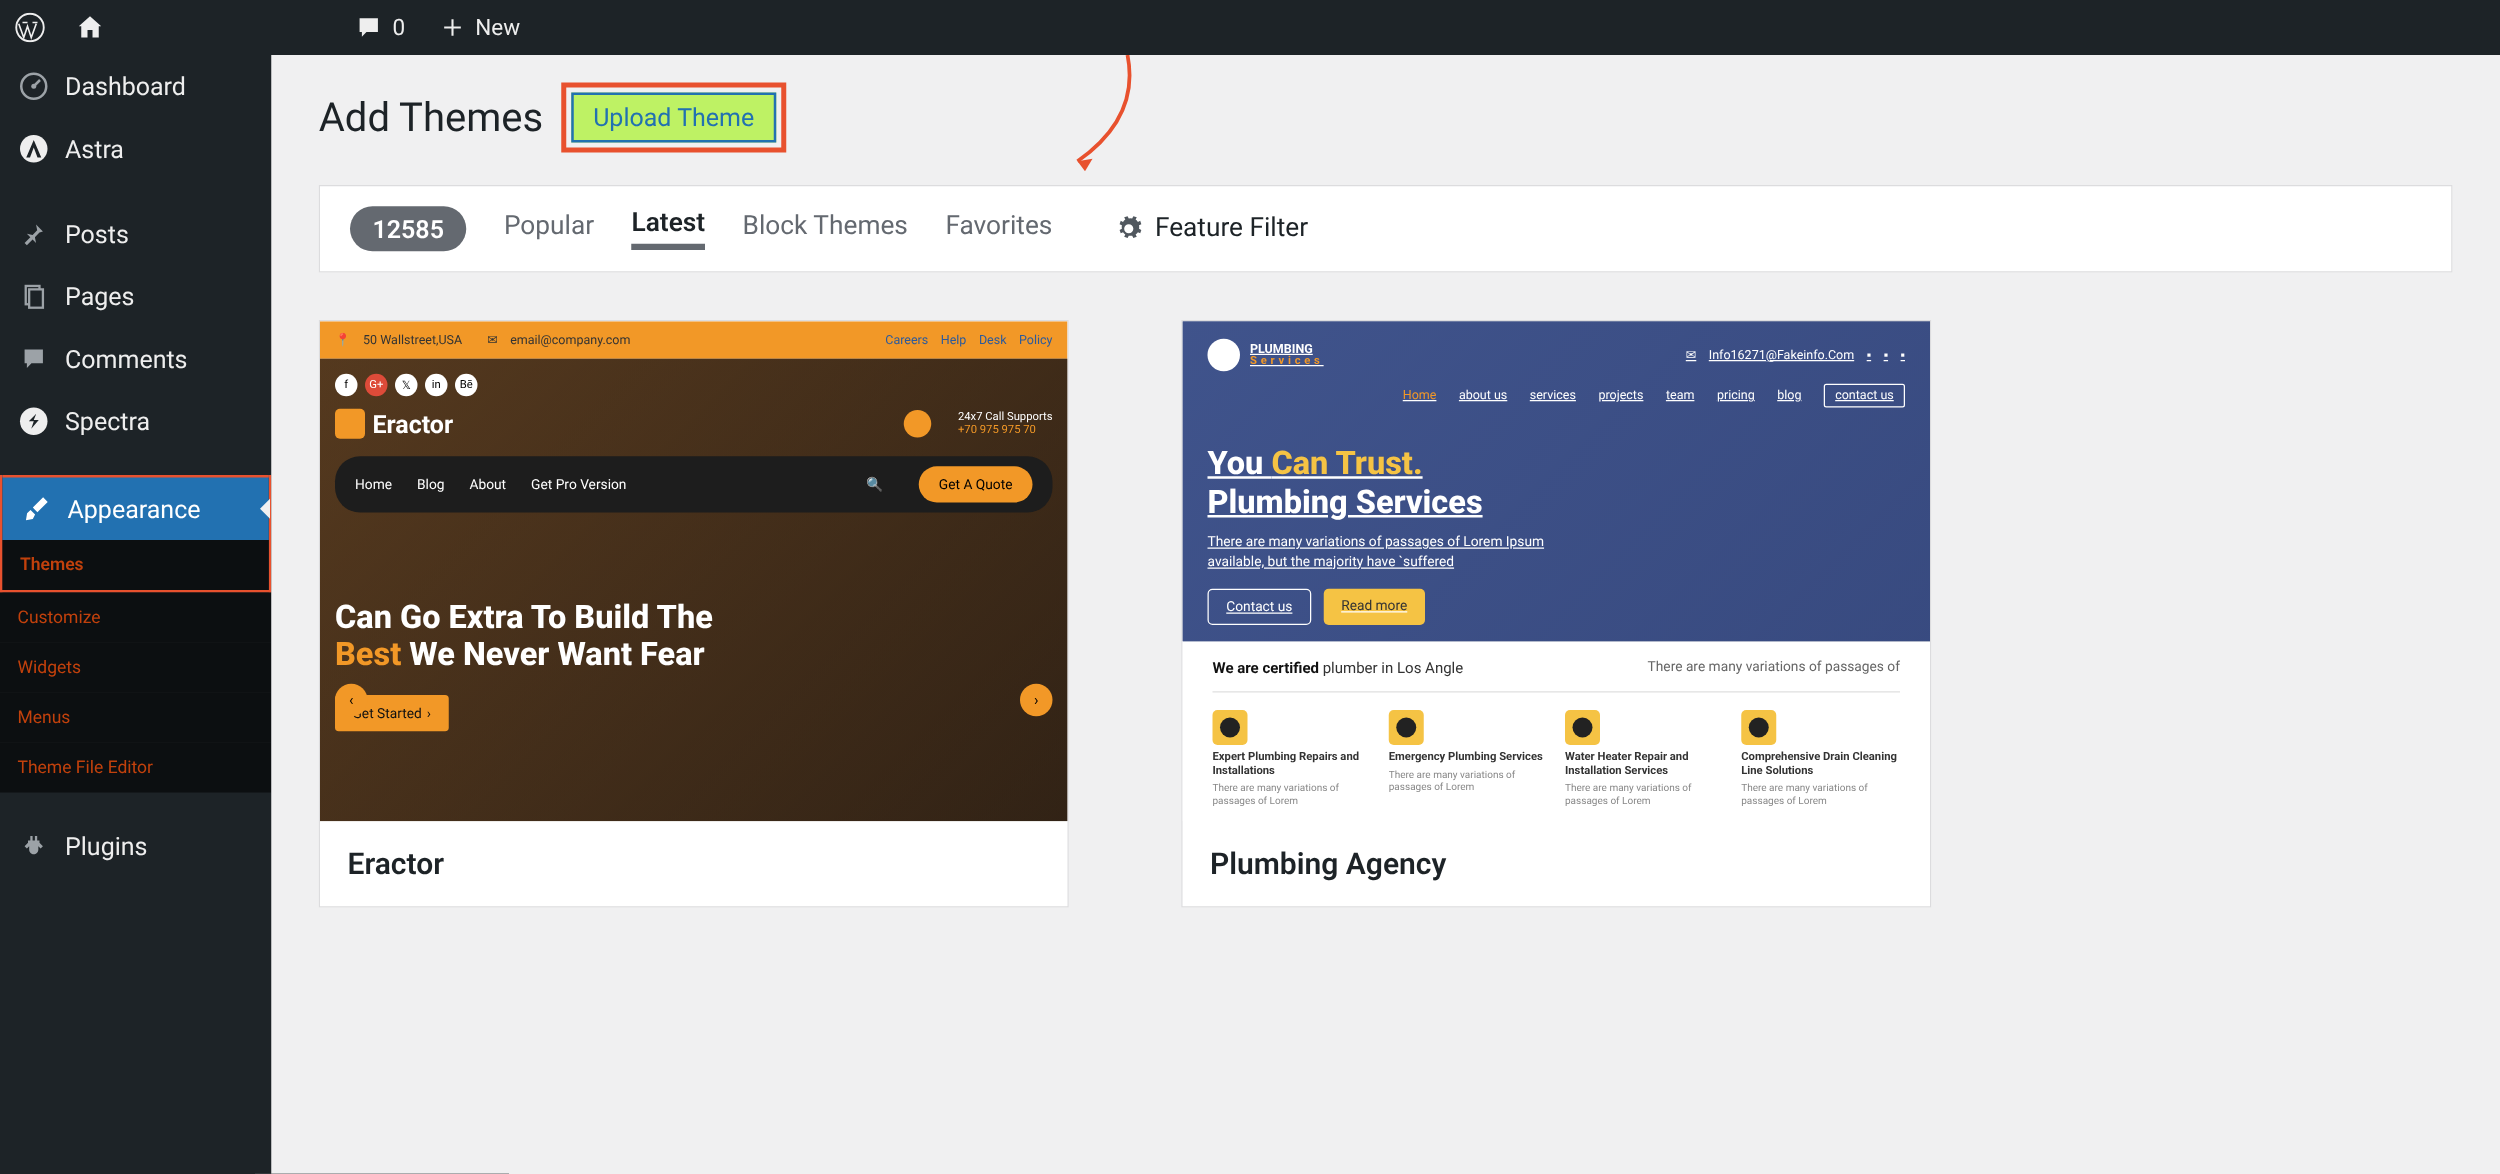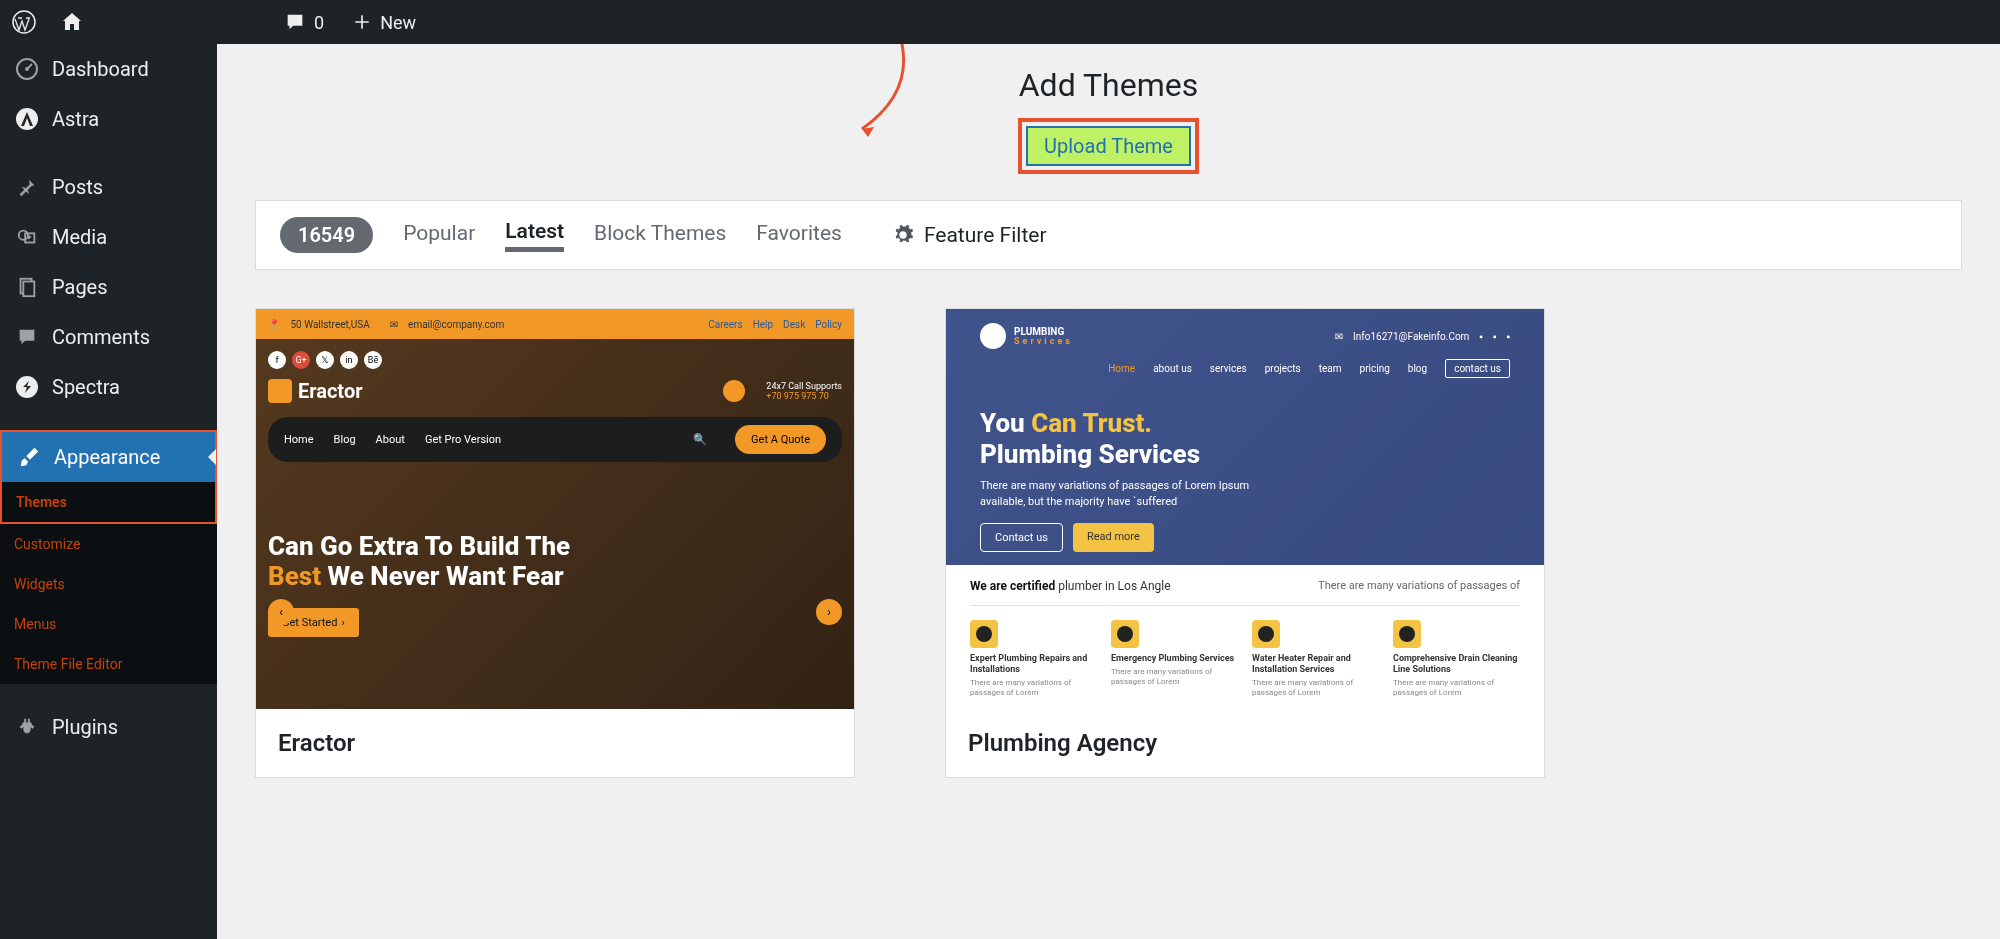--- a/index.html
+++ b/index.html
@@ -16,21 +16,21 @@
 .sidebar-item.active { background: #2271b1; color: #fff; position: relative; }
 .sidebar-item.active::after { content: ''; position: absolute; right: -1px; top: 50%; transform: translateY(-50%); border: 8px solid transparent; border-right-color: #f0f0f1; }
 .sidebar-icon { width: 26px; height: 26px; display: flex; align-items: center; justify-content: center; flex-shrink: 0; }
 .sidebar-spacer { height: 18px; }
 .sidebar-sub { padding: 12px 14px; color: #c2410c; font-size: 14px; background: #0c0f11; cursor: pointer; }
 .sidebar-sub.current { font-weight: 600; }
 .appearance-block { border: 2px solid #e8512e; border-top: none; border-bottom: 2px solid #e8512e; }
 .appearance-block .sidebar-item.active { border-top: 2px solid #e8512e; }
 
 .main { position: absolute; left: 217px; top: 44px; right: 0; bottom: 0; background: #f0f0f1; padding: 22px 38px; overflow: hidden; }
-.page-header { display: flex; align-items: center; gap: 14px; margin-bottom: 26px; flex-direction: column; }
+.page-header { display: flex; align-items: center; gap: 14px; margin-bottom: 26px; }
 .page-title { font-size: 32px; font-weight: 400; color: #1d2327; }
 .upload-btn { border: 2px solid #2271b1; color: #2271b1; background: #bef264; padding: 6px 16px; font-size: 20px; cursor: pointer; }
 .upload-highlight { border: 4px solid #e8512e; padding: 4px; display: inline-block; }
 
 .filter-bar { background: #fff; border: 1px solid #dcdcde; padding: 16px 24px; display: flex; align-items: center; gap: 30px; position: relative; }
 .filter-count { background: #646970; color: #fff; padding: 6px 18px; border-radius: 18px; font-size: 20px; font-weight: 600; }
 .filter-tab { color: #646970; font-size: 21px; cursor: pointer; padding-bottom: 4px; }
 .filter-tab.active { color: #1d2327; font-weight: 600; border-bottom: 5px solid #646970; }
 .feature-filter { display: flex; align-items: center; gap: 10px; color: #1d2327; font-size: 21px; cursor: pointer; margin-left: 20px; }
 
@@ -57,21 +57,21 @@
 .eractor-nav-search { margin-left: auto; }
 .eractor-quote { background: #f29827; color: #000; padding: 8px 16px; border-radius: 20px; font-size: 11px; margin-left: 8px; }
 .eractor-headline { color: #fff; margin-top: 70px; font-size: 26px; font-weight: 800; line-height: 1.15; }
 .eractor-headline .orange { color: #f29827; }
 .eractor-cta { background: #f29827; color: #111; padding: 8px 14px; font-size: 11px; margin-top: 16px; display: inline-flex; align-items: center; gap: 4px; border-radius: 3px; }
 .eractor-arrow { position: absolute; width: 26px; height: 26px; border-radius: 50%; background: #f29827; top: 260px; display: flex; align-items: center; justify-content: center; font-size: 12px; }
 .eractor-arrow.left { left: 12px; }
 .eractor-arrow.right { right: 12px; }
 
 
-.plumbing-hero { background: linear-gradient(rgba(60,80,140,0.75), rgba(60,80,140,0.75)), linear-gradient(135deg, #4a5d8a, #2d3a5c); height: 256px; padding: 14px 34px; color: #fff; position: relative; }
+.plumbing-hero { background: linear-gradient(rgba(60,80,140,0.75), rgba(60,80,140,0.75)), linear-gradient(135deg, #4a5d8a, #2d3a5c); height: 256px; padding: 14px 20px; color: #fff; position: relative; text-decoration: underline; }
 .plumbing-top { display: flex; justify-content: space-between; align-items: center; font-size: 10px; }
 .plumbing-logo { display: flex; align-items: center; gap: 8px; font-weight: 700; }
 .plumbing-logo-icon { width: 26px; height: 26px; border-radius: 50%; background: #fff; }
 .plumbing-logo-text { line-height: 1; }
 .plumbing-logo-text .sub { color: #f29827; font-size: 9px; letter-spacing: 3px; }
 .plumbing-topright { display: flex; align-items: center; gap: 10px; }
 .plumbing-nav { display: flex; gap: 18px; font-size: 10px; margin-top: 10px; justify-content: flex-end; align-items: center; }
 .plumbing-nav .home { color: #f29827; }
 .plumbing-contact { border: 1px solid #fff; padding: 3px 8px; border-radius: 2px; }
 .plumbing-headline { font-size: 26px; font-weight: 800; margin-top: 30px; line-height: 1.2; }
@@ -154,30 +154,20 @@
     <span class="sidebar-icon">
         <svg width="22" height="22" viewBox="0 0 24 24" fill="#9ca2a7">
           <path d="M14 4l6 6-3 1-4 4 1 5-3-3-5 5-2-2 5-5-3-3 5 1 4-4z"></path>
         </svg>
       </span>
     <span>Posts</span>
   </div>
   <div class="sidebar-item">
     <span class="sidebar-icon">
         <svg width="22" height="22" viewBox="0 0 24 24" fill="#9ca2a7">
-          <circle cx="8" cy="10" r="5" fill="none" stroke="#9ca2a7" stroke-width="2"></circle>
-          <rect x="10" y="8" width="10" height="10" fill="none" stroke="#9ca2a7" stroke-width="2"></rect>
-          <path d="M13 9l4 3-4 3z"></path>
-        </svg>
-      </span>
-    <span>Media</span>
-  </div>
-  <div class="sidebar-item">
-    <span class="sidebar-icon">
-        <svg width="22" height="22" viewBox="0 0 24 24" fill="#9ca2a7">
           <rect x="5" y="3" width="12" height="16" fill="none" stroke="#9ca2a7" stroke-width="2"></rect>
           <rect x="8" y="6" width="12" height="16" fill="#1d2327" stroke="#9ca2a7" stroke-width="2"></rect>
         </svg>
       </span>
     <span>Pages</span>
   </div>
   <div class="sidebar-item">
     <span class="sidebar-icon">
         <svg width="22" height="22" viewBox="0 0 24 24" fill="#9ca2a7">
           <path d="M4 4h16v12H10l-4 4v-4H4z"></path>
@@ -228,21 +218,21 @@
   </svg>
 
   <div class="page-header">
     <h1 class="page-title">Add Themes</h1>
     <span class="upload-highlight">
       <button class="upload-btn">Upload Theme</button>
     </span>
   </div>
 
   <div class="filter-bar">
-    <span class="filter-count">16549</span>
+    <span class="filter-count">12585</span>
     <span class="filter-tab">Popular</span>
     <span class="filter-tab active">Latest</span>
     <span class="filter-tab">Block Themes</span>
     <span class="filter-tab">Favorites</span>
     <span class="feature-filter">
       <svg width="22" height="22" viewBox="0 0 24 24" fill="#50575e">
           <path d="M12 8a4 4 0 100 8 4 4 0 000-8zm9 4l2 1-1 3-2-1a8 8 0 01-2 2l1 2-3 1-1-2a8 8 0 01-3 0l-1 2-3-1 1-2a8 8 0 01-2-2l-2 1-1-3 2-1a8 8 0 010-3l-2-1 1-3 2 1a8 8 0 012-2l-1-2 3-1 1 2a8 8 0 013 0l1-2 3 1-1 2a8 8 0 012 2l2-1 1 3-2 1a8 8 0 010 3z"></path>
         </svg>
       <span>Feature Filter</span>
     </span>

